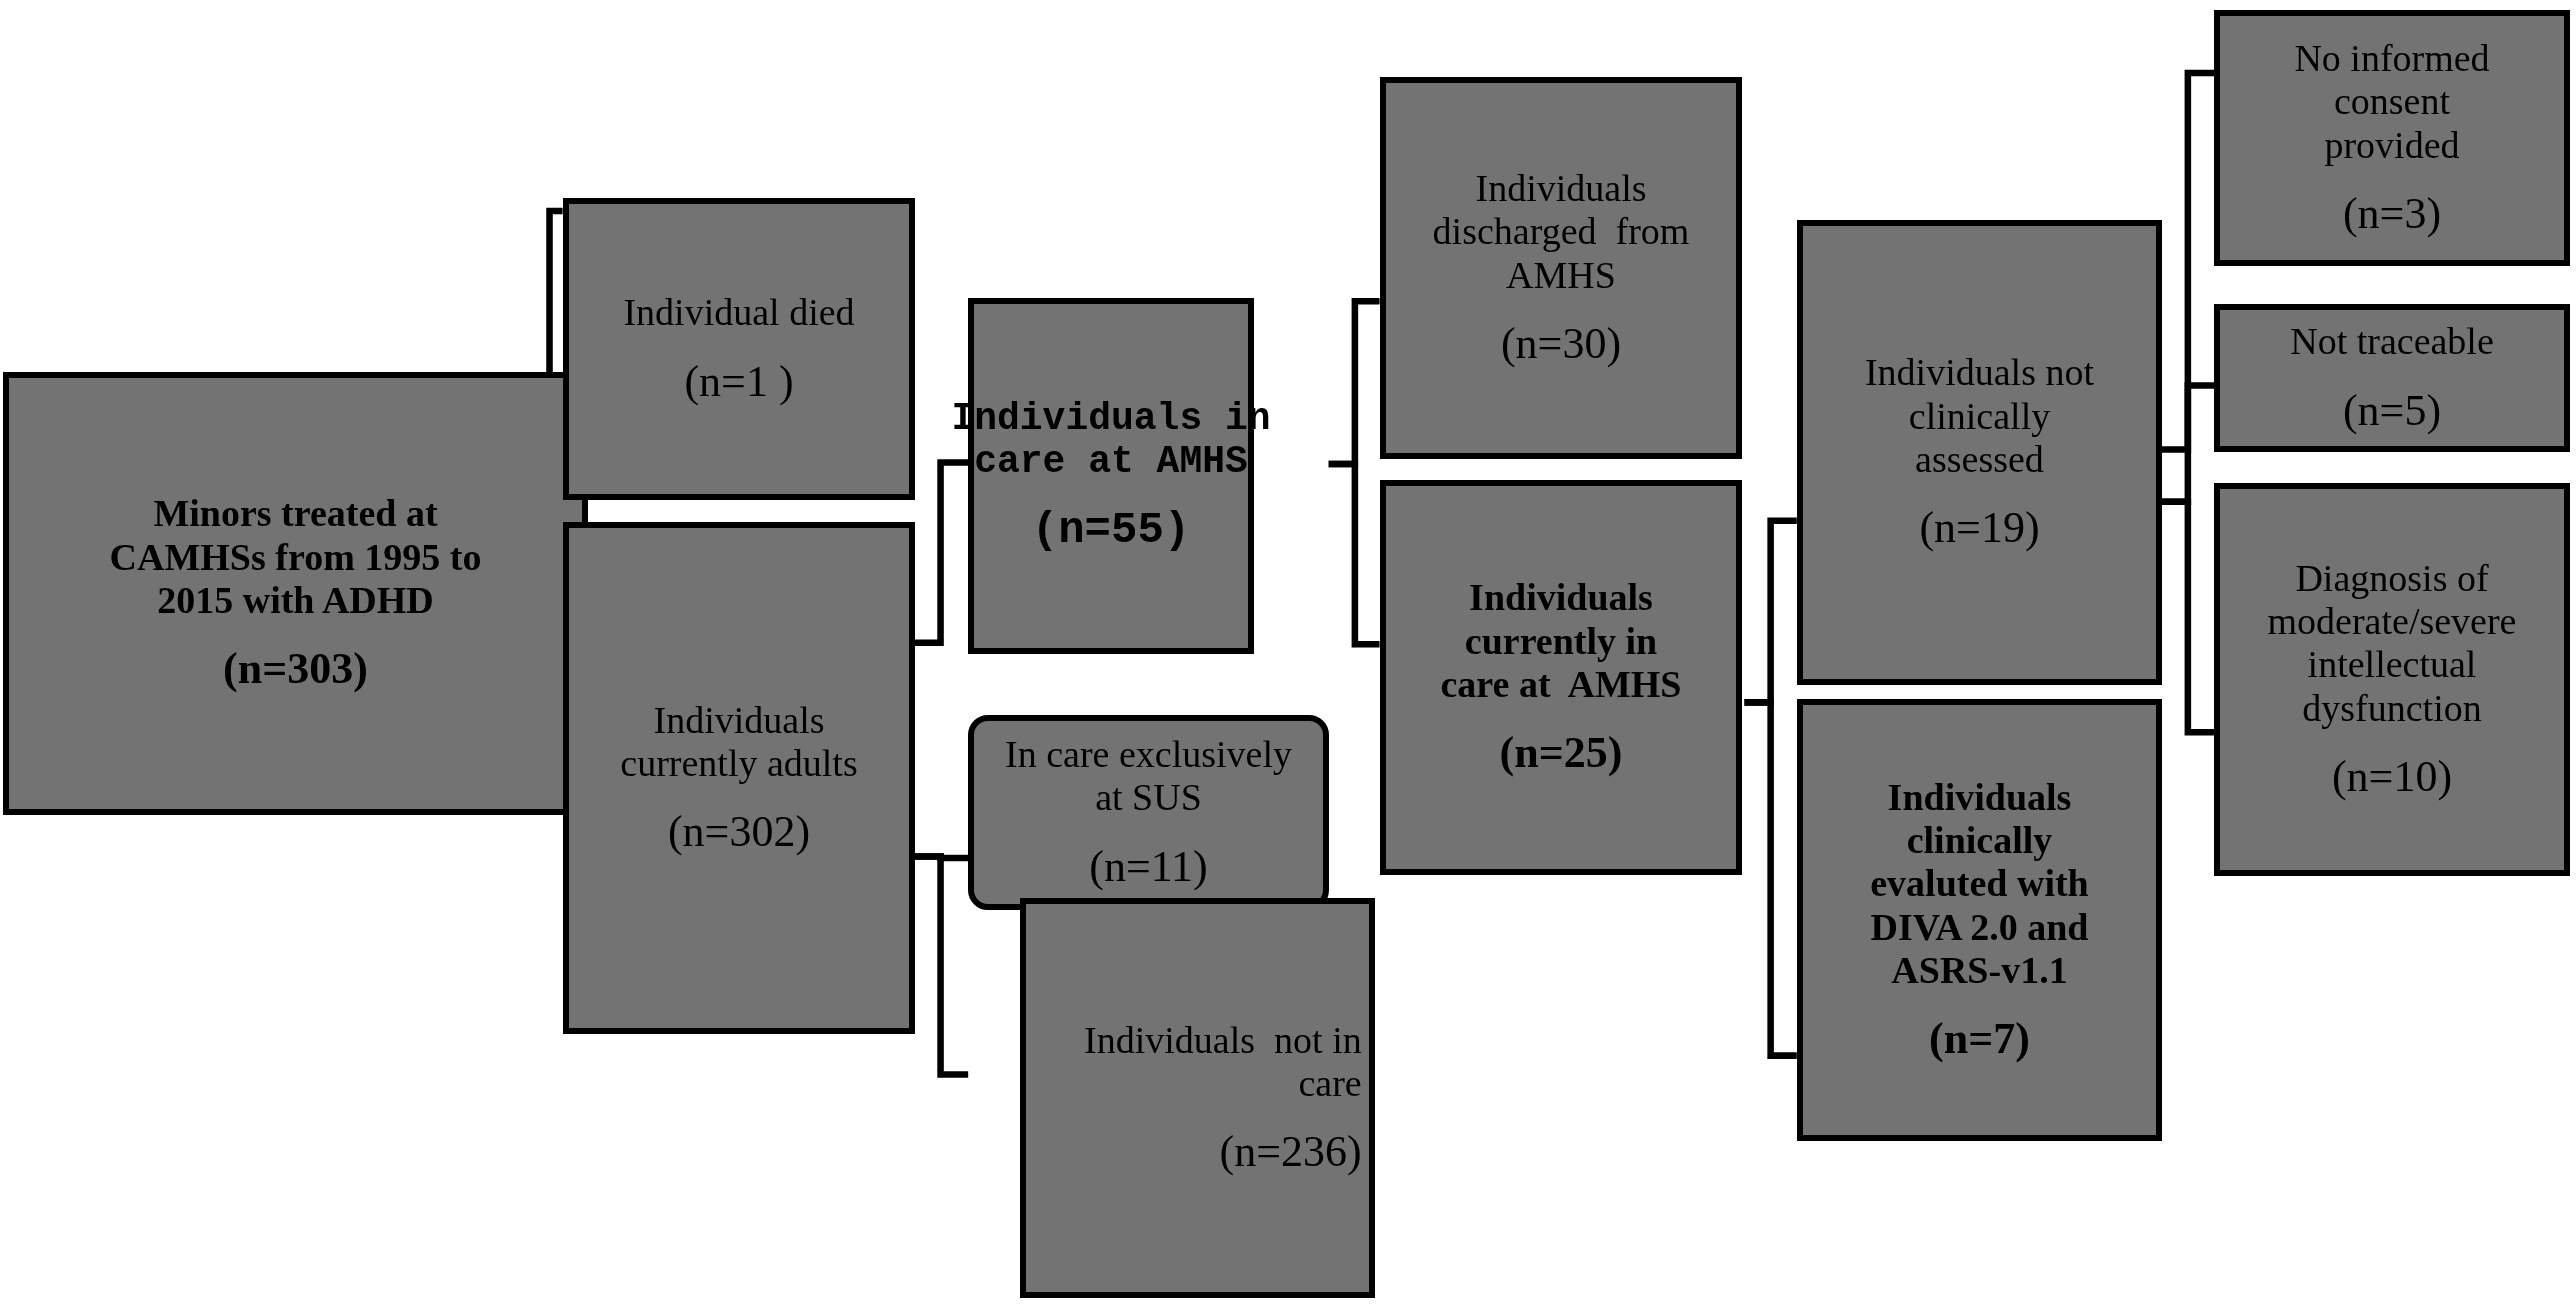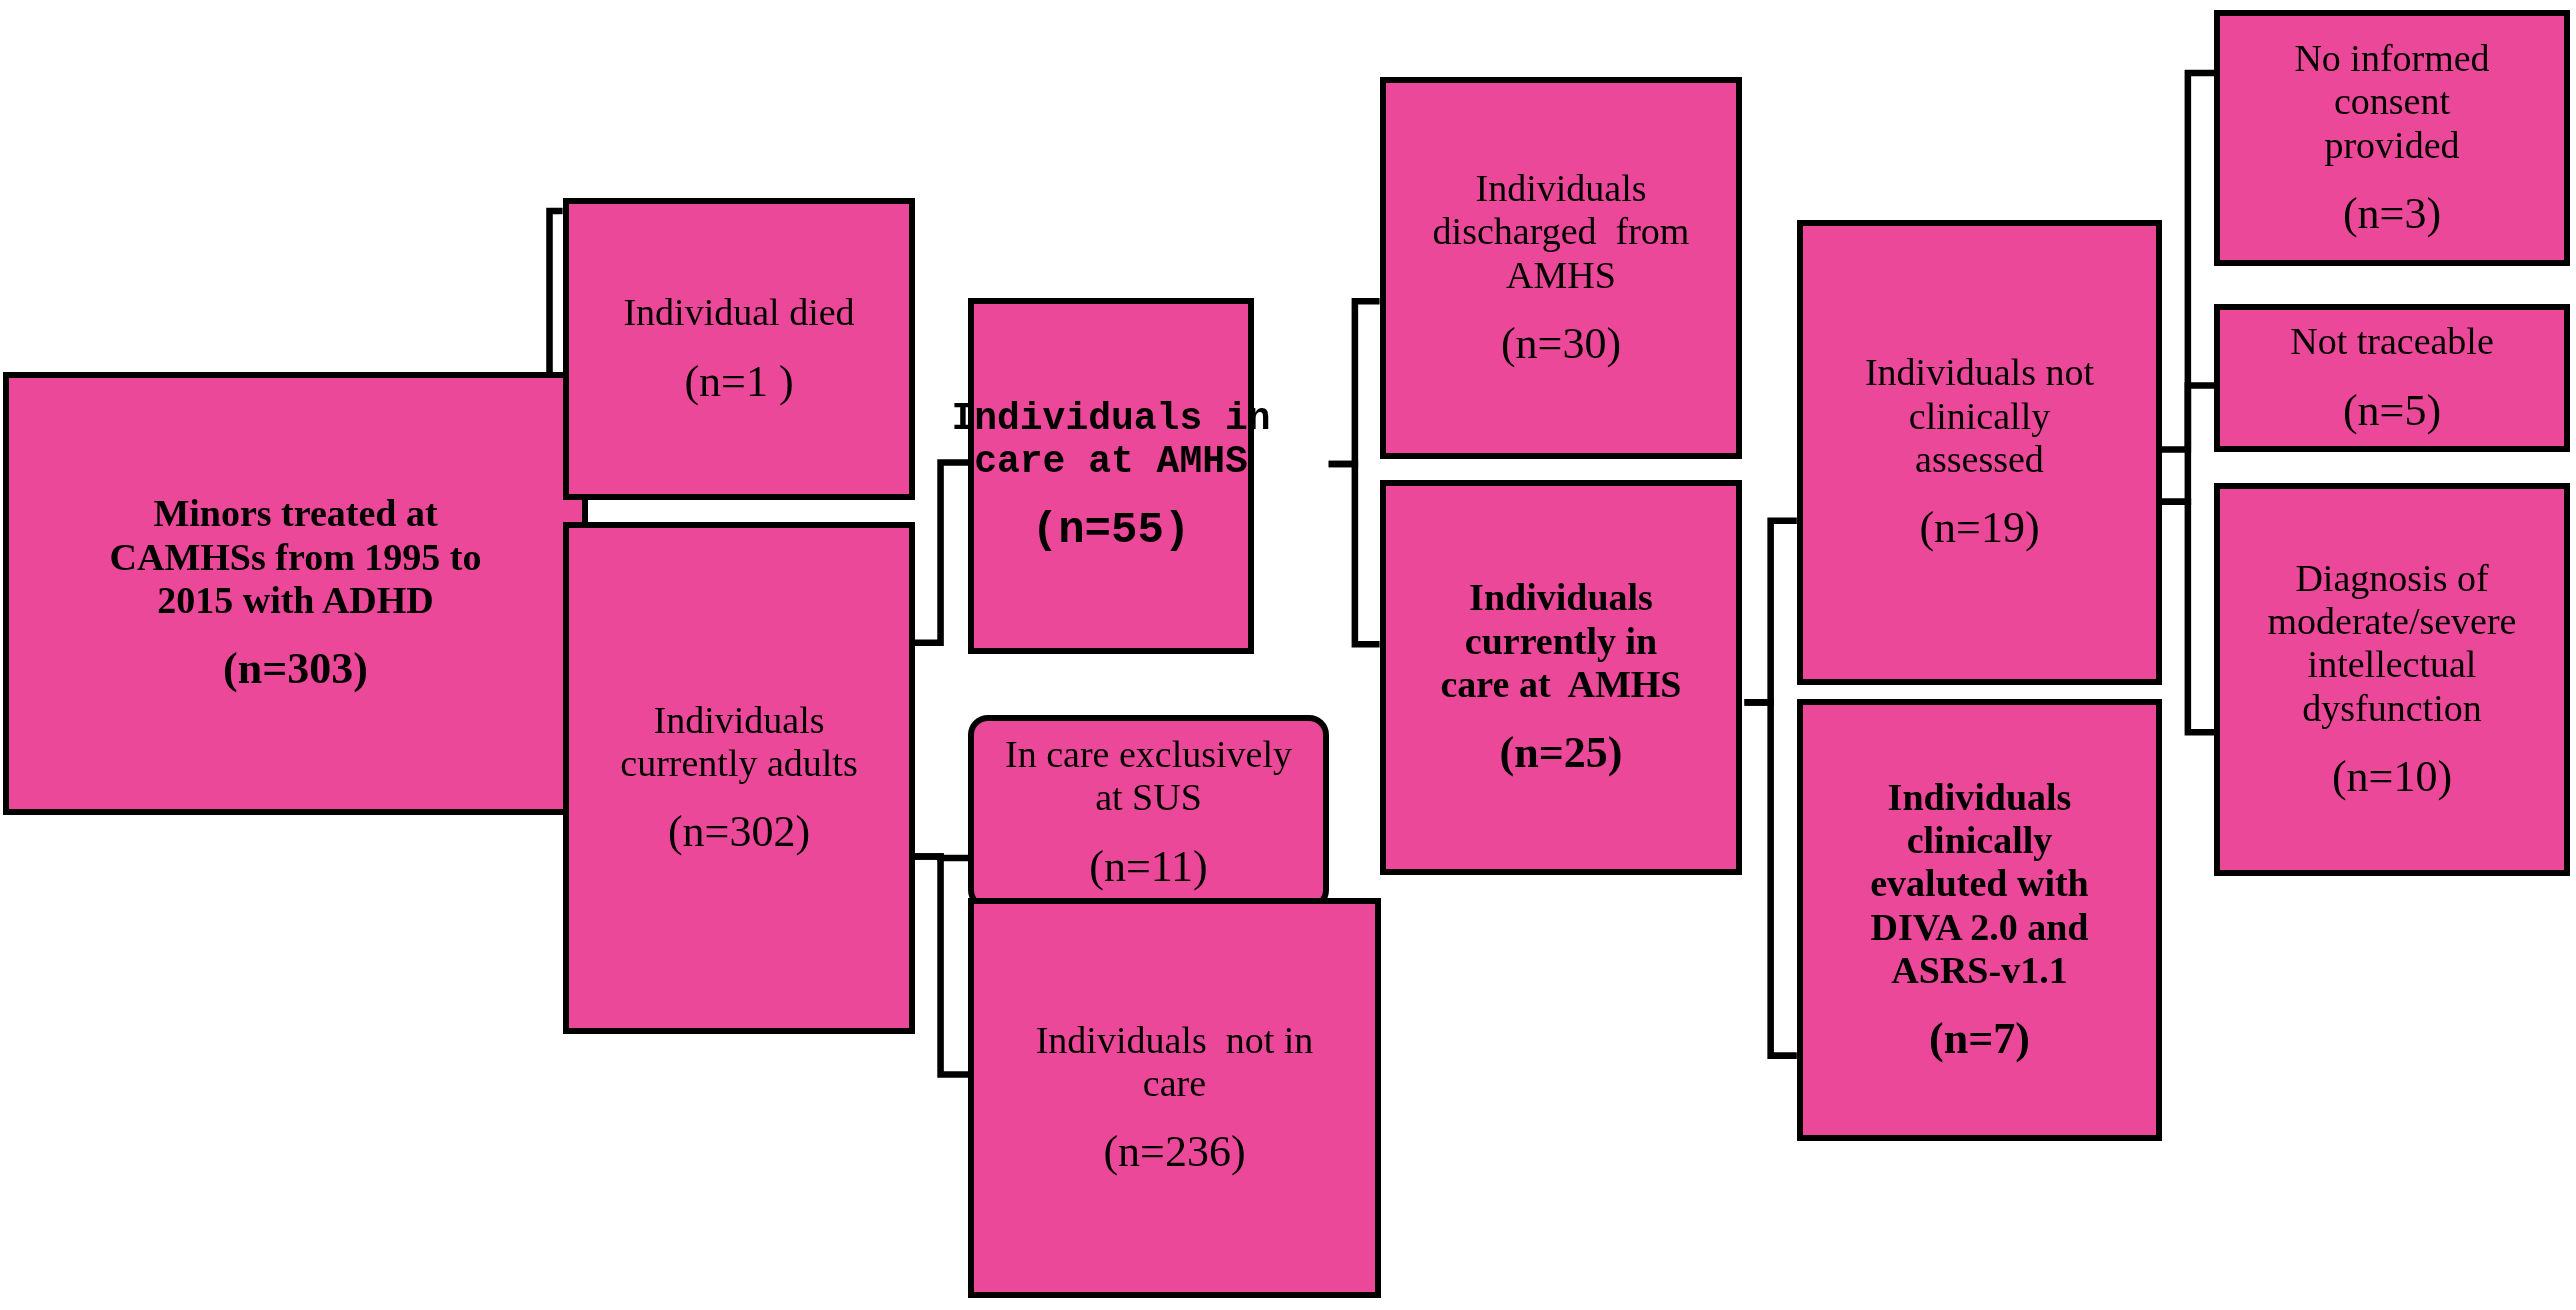--- a/index.html
+++ b/index.html
@@ -12,21 +12,21 @@
     width: 2576px;
     height: 1311px;
     background: #ffffff;
     overflow: hidden;
     font-family: "Liberation Serif", "DejaVu Serif", serif;
   }
   .node {
     position: absolute;
     box-sizing: border-box;
     border: 6.5px solid #000000;
-    background: #ec4899;
+    background: #737373;
     display: flex;
     flex-direction: column;
     align-items: center;
     justify-content: center;
     text-align: center;
     color: #000000;
     z-index: 5;
     padding: 2.9px 7.3px;
   }
   .node .line {
@@ -108,21 +108,21 @@
     <span class="line">care at AMHS</span>
     <span class="count">(n=55)</span>
   </div>
 
   <div class="node" style="left:968px; top:715px; width:361px; height:195px;border-radius:20px;">
     <span class="line">In care exclusively</span>
     <span class="line">at SUS</span>
     <span class="count">(n=11)</span>
   </div>
 
-  <div class="node" style="left:968px; top:898px; width:413px; height:400px;">
+  <div class="node" style="left:1020px; top:898px; width:355px; height:400px;align-items:flex-end;">
     <span class="line">Individuals  not in</span>
     <span class="line">care</span>
     <span class="count">(n=236)</span>
   </div>
 
   <div class="node" style="left:1380px; top:77px; width:362px; height:382px;">
     <span class="line">Individuals</span>
     <span class="line">discharged  from</span>
     <span class="line">AMHS</span>
     <span class="count">(n=30)</span>

